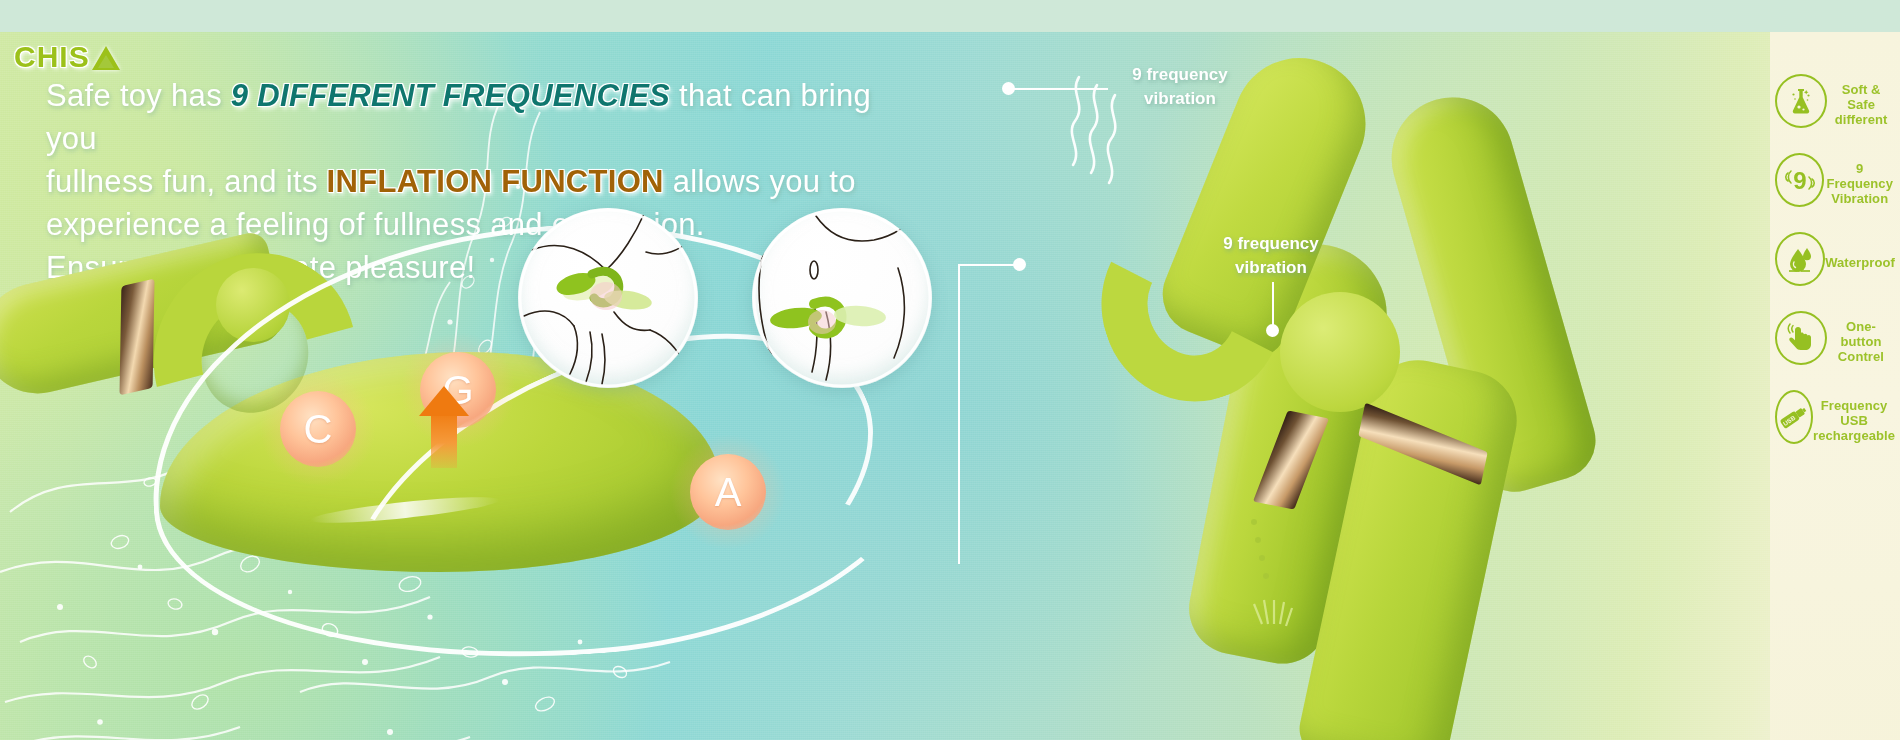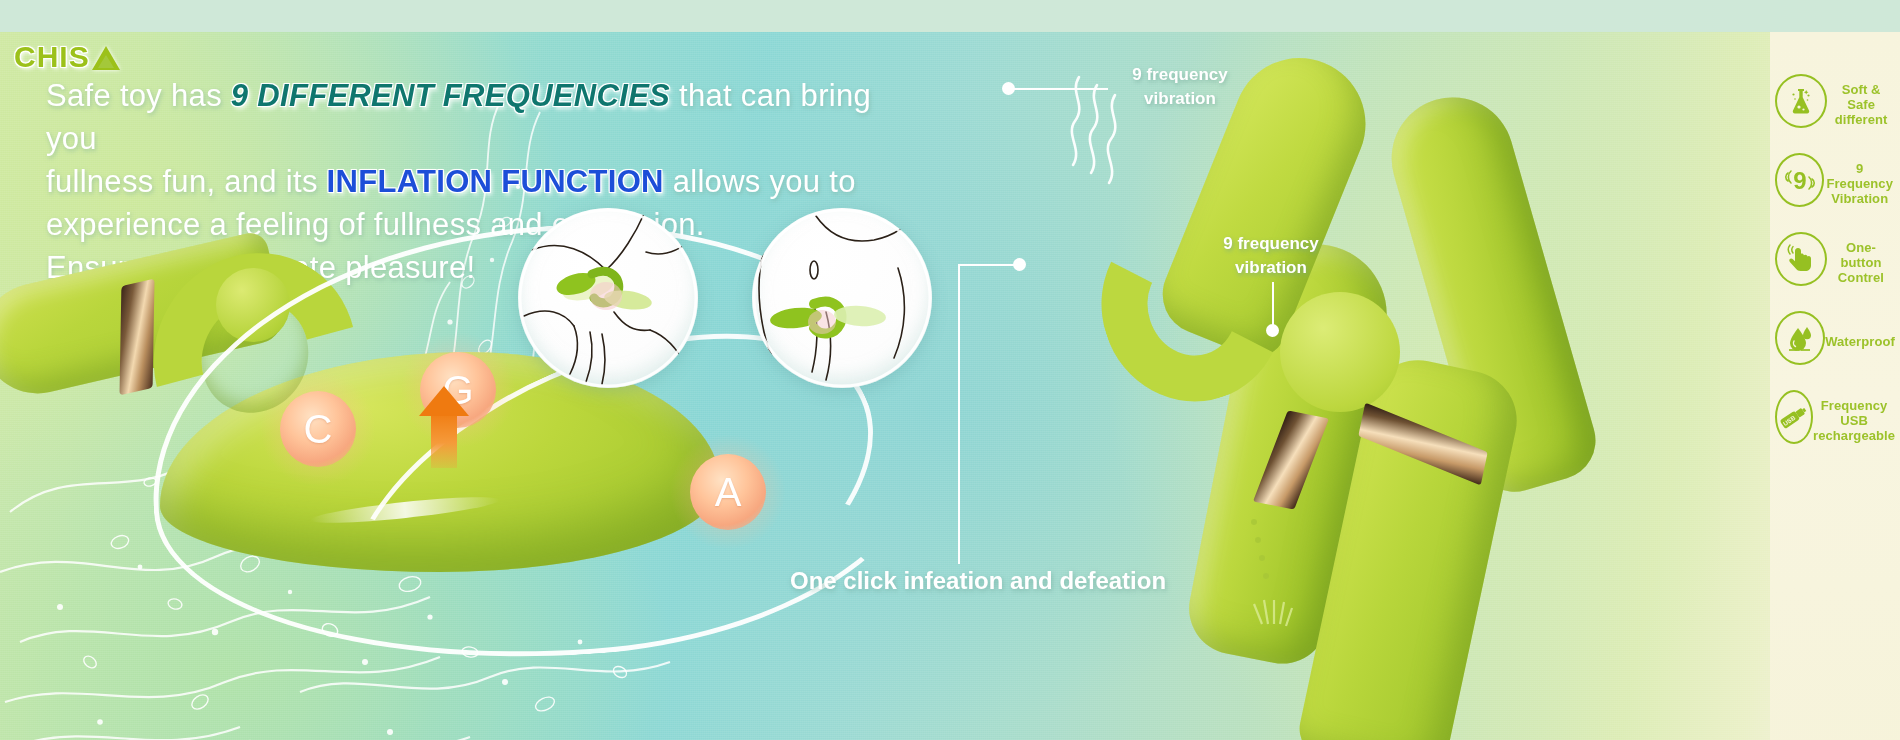--- a/index.html
+++ b/index.html
@@ -76,21 +76,21 @@
     font-size:31px; line-height:43px; font-weight:300;
     color:#ffffff;
     text-shadow:1px 2px 4px rgba(120,170,150,.55);
     letter-spacing:.3px;
   }
   .hl-em{
     color:#0f766e; font-weight:bold; font-style:italic;
     text-shadow:0 0 2px #fff,1px 1px 0 #fff,-1px -1px 0 #fff,1px -1px 0 #fff,-1px 1px 0 #fff,2px 3px 4px rgba(255,255,255,.85);
   }
   .hl-em2{
-    color:#1d4ed8; font-weight:bold; font-style:normal;
+    color:#a16207; font-weight:bold; font-style:normal;
     text-shadow:0 0 2px #fff,1px 1px 0 #fff,-1px -1px 0 #fff,1px -1px 0 #fff,-1px 1px 0 #fff,2px 3px 4px rgba(255,255,255,.85);
   }
 
   
   .prod-left{ position:absolute; left:-20px; top:200px; width:760px; height:420px; }
   .pl-shaft{
     position:absolute; left:0; top:30px; width:300px; height:110px;
     background:linear-gradient(160deg,#cfe04f 0%, #b9d63c 40%, #a8cb33 100%);
     border-radius:60px 20px 30px 60px;
     transform:rotate(-13deg);
@@ -500,21 +500,20 @@
   <div class="lead-dot" style="left:1266px;top:292px;"></div>
   <div class="lead-v" style="left:1272px;top:250px;height:46px;"></div>
   <div class="callout-txt" style="left:1196px;top:200px;width:150px;">
     <div>9 frequency</div>
     <div>vibration</div>
   </div>
 
   <div class="lead-dot" style="left:1013px;top:226px;"></div>
   <div class="lead-v" style="left:958px;top:232px;height:300px;"></div>
   <div class="lead-h" style="left:958px;top:232px;width:60px;"></div>
-  <div class="caption-big" style="left:790px;top:535px;">One click infeation and defeation</div>
 
   <div class="sidebar">
 
     <div class="feature">
       <div class="feature-ring">
         <svg width="30" height="30" viewBox="0 0 30 30">
           <g fill="#96c022">
             <path d="M12,3 h6 v2 h-1.3 v6.2 L23,24.4 c0.7,1.4 -0.3,3 -1.9,3 H8.9 c-1.6,0 -2.6,-1.6 -1.9,-3 L13.3,11.2 V5 H12 z"></path>
             <circle cx="7.5" cy="8.5" r="1.1"></circle>
             <circle cx="22.5" cy="9.5" r="1.1"></circle>
@@ -549,57 +548,57 @@
       <div class="feature-label">
         <div>9 Frequency</div>
         <div>Vibration</div>
       </div>
     </div>
 
     <div class="feature">
       <div class="feature-ring">
         <svg width="30" height="30" viewBox="0 0 30 30">
           <g fill="#96c022">
+            <path d="M13,5 C13,5 5,15 5,20 a8,8 0 0 0 16,0 C21,15 13,5 13,5 z"></path>
+            <path d="M22,4 C22,4 18,9.5 18,12.2 a4,4 0 0 0 8,0 C26,9.5 22,4 22,4 z"></path>
+            <path d="M4,26 h8 v2 h-8 z" opacity="0.85"></path>
+            <path d="M16,26 h9 v2 h-9 z" opacity="0.85"></path>
+          </g>
+          <path d="M9,18 C8,20 8.5,22.5 10.5,23.5" stroke="#f7f4dd" stroke-width="1.4" fill="none" stroke-linecap="round"></path>
+        </svg>
+      </div>
+      <div class="feature-label">
+        <div>Waterproof</div>
+      </div>
+    </div>
+
+    <div class="feature">
+      <div class="feature-ring">
+        <svg width="30" height="30" viewBox="0 0 30 30">
+          <g fill="#96c022">
             <path d="M12,4 C10,4 9,5.4 9,7 v10.2 l-2.1,-2 C5.8,14 4.2,14.2 3.6,15.3 C3,16.3 3.3,17.4 4.1,18.2
                      L10,24.8 C11.2,26.2 12.6,27 14.6,27 h4.8 C22.6,27 25,24.6 25,21.4 V14.4
                      C25,13.1 24,12.1 22.8,12.1 C22.3,12.1 21.9,12.3 21.5,12.5 C21.3,11.5 20.4,10.7 19.3,10.7
                      C18.8,10.7 18.3,10.9 17.9,11.2 C17.6,10.3 16.8,9.6 15.8,9.6 C15.5,9.6 15.2,9.7 15,9.8 V7
                      C15,5.4 14,4 12,4 z"></path>
           </g>
           <g stroke="#96c022" stroke-width="1.5" fill="none" stroke-linecap="round">
             <path d="M7,9 C5.5,7 5.5,4.5 7,2.6"></path>
             <path d="M4,10 C1.8,7.2 1.8,3.8 4,1"></path>
           </g>
         </svg>
       </div>
       <div class="feature-label">
         <div>One-button</div>
         <div>Contrel</div>
       </div>
     </div>
 
     <div class="feature">
       <div class="feature-ring">
-        <svg width="30" height="30" viewBox="0 0 30 30">
-          <g fill="#96c022">
-            <path d="M13,5 C13,5 5,15 5,20 a8,8 0 0 0 16,0 C21,15 13,5 13,5 z"></path>
-            <path d="M22,4 C22,4 18,9.5 18,12.2 a4,4 0 0 0 8,0 C26,9.5 22,4 22,4 z"></path>
-            <path d="M4,26 h8 v2 h-8 z" opacity="0.85"></path>
-            <path d="M16,26 h9 v2 h-9 z" opacity="0.85"></path>
-          </g>
-          <path d="M9,18 C8,20 8.5,22.5 10.5,23.5" stroke="#f7f4dd" stroke-width="1.4" fill="none" stroke-linecap="round"></path>
-        </svg>
-      </div>
-      <div class="feature-label">
-        <div>Waterproof</div>
-      </div>
-    </div>
-
-    <div class="feature">
-      <div class="feature-ring">
         <svg width="34" height="34" viewBox="0 0 34 34">
           <g transform="rotate(-34 17 17)">
             <rect x="3" y="12" width="18" height="10" rx="2.4" fill="#96c022"></rect>
             <rect x="21" y="13.5" width="7" height="7" rx="1.2" fill="#96c022"></rect>
             <rect x="28" y="15.2" width="2.6" height="3.6" fill="#96c022"></rect>
             <text x="11" y="19.6" text-anchor="middle" font-family="Liberation Sans, sans-serif" font-size="6.2" font-weight="bold" fill="#f7f4dd">USB</text>
           </g>
         </svg>
       </div>
       <div class="feature-label">

